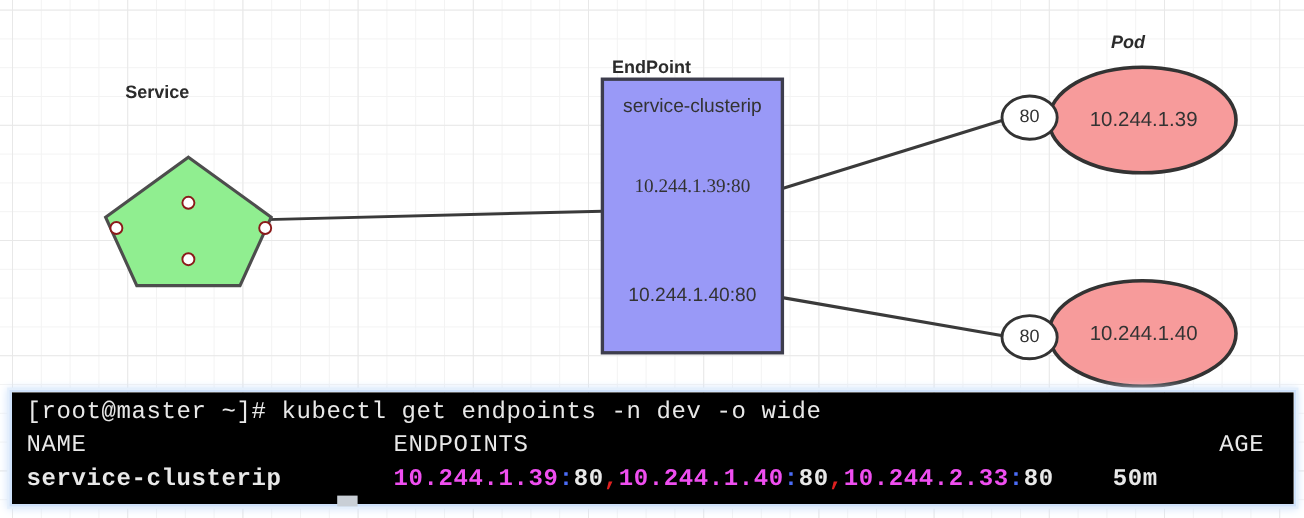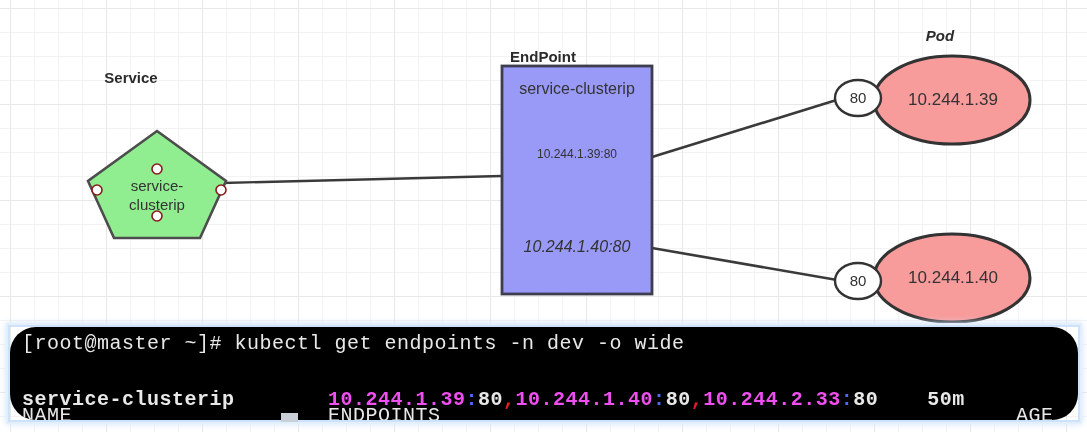--- a/index.html
+++ b/index.html
@@ -67,30 +67,29 @@
     left: 0;
     top: 0;
     width: 100%;
     height: 100%;
     background: #000000;
     overflow: hidden;
     font-family: "Liberation Mono", "DejaVu Sans Mono", monospace;
     font-size: 20px;
     line-height: 28px;
     color: #e6e6e6;
-    border-radius: 26px;
   }
   .term-line {
     position: absolute;
     left: 12px;
     white-space: pre;
     letter-spacing: 0.5px;
   }
   #term-line-0 { top: 3px; }
-  #term-line-1 { top: 31px; margin-top: 44px; }
+  #term-line-1 { top: 31px; }
   #term-line-2 { top: 59px; font-weight: bold; }
 
   .t-white   { color: #e8e8e8; }
   .t-magenta { color: #ef4ef0; }
   .t-blue    { color: #4b6cf7; }
   .t-red     { color: #e02020; }
 
   .col-pad { display: inline-block; }
 
   #term-cursor {
@@ -128,26 +127,24 @@
     <ellipse cx="858" cy="98" rx="23" ry="18" fill="#ffffff" stroke="#333333" stroke-width="2.4"></ellipse>
 
     <ellipse cx="952" cy="278" rx="78" ry="44" fill="#f79b9b" stroke="#333333" stroke-width="3"></ellipse>
     <ellipse cx="858" cy="281" rx="23" ry="18" fill="#ffffff" stroke="#333333" stroke-width="2.4"></ellipse>
   </svg>
 
   <div class="group-title" style="left:81px;  top:32px; width:100px;margin-top:37px;">Service</div>
   <div class="group-title" style="left:493px; top:32px; width:100px;margin-top:16px;">EndPoint</div>
   <div class="group-title" style="left:890px; top:27px; width:100px;font-style:italic;">Pod</div>
 
-  <div class="shape-label" style="left: 107px; top: 176px; width: 100px; font-size: 15px; line-height: 19px; white-space: pre-line;">service-
-clusterip</div>
 
   <div class="shape-label" style="left:507px; top:80px; width:140px; font-size:16px;">service-clusterip</div>
-  <div class="shape-label" style="left:507px; top:147px; width:140px; font-size:12px;">10.244.1.39:80</div>
-  <div class="shape-label" style="left:507px; top:238px; width:140px; font-size:16px;font-style:italic;">10.244.1.40:80</div>
+  <div class="shape-label" style="left:507px; top:147px; width:140px; font-size:16px;font-family:Liberation Serif, serif;">10.244.1.39:80</div>
+  <div class="shape-label" style="left:507px; top:238px; width:140px; font-size:16px;">10.244.1.40:80</div>
 
   <div class="shape-label" style="left:888px; top:90px; width:130px; font-size:17px;">10.244.1.39</div>
   <div class="shape-label" style="left:843px; top:89px; width:30px; font-size:15px;">80</div>
 
   <div class="shape-label" style="left:888px; top:268px; width:130px; font-size:17px;">10.244.1.40</div>
   <div class="shape-label" style="left:843px; top:272px; width:30px; font-size:15px;">80</div>
 
   <div id="terminal-wrap">
     <div id="terminal">
 

